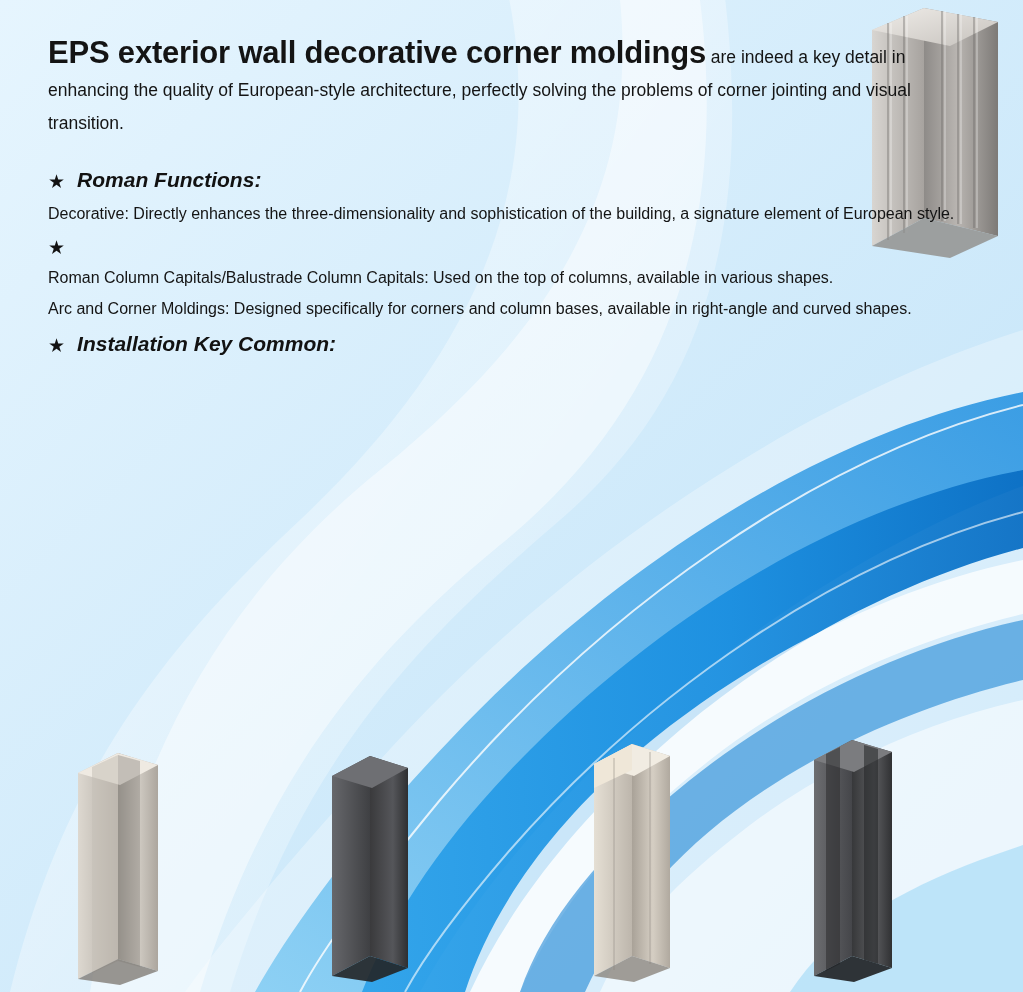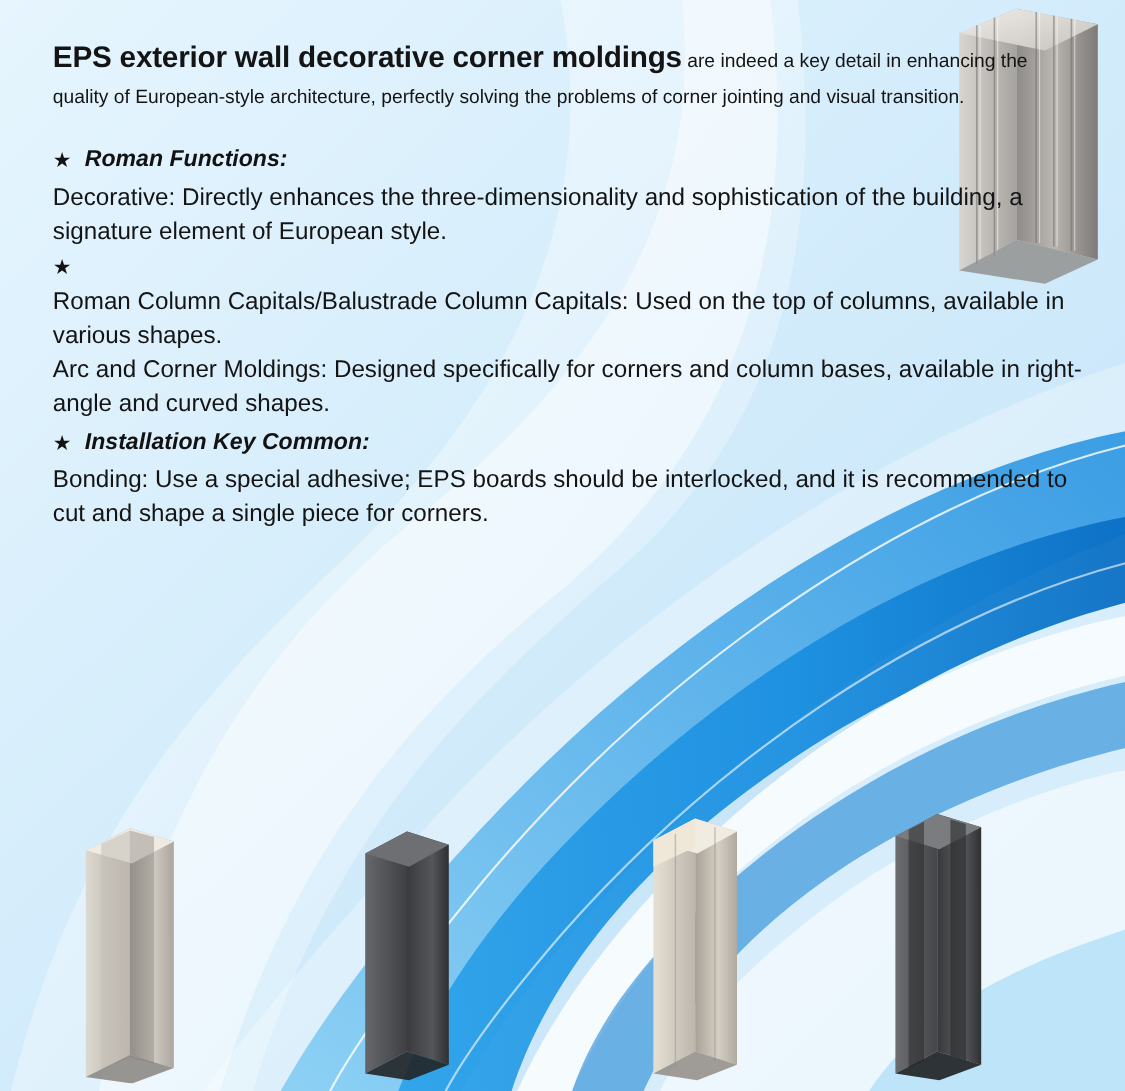--- a/index.html
+++ b/index.html
@@ -36,21 +36,21 @@
     padding: 36px 34px 0 48px;
   }
   .lede {
     font-size: 17.5px;
     line-height: 33px;
     color: #141414;
     max-width: 950px;
     margin: 0 0 28px 0;
   }
   .lede .strong {
-    font-size: 27px;
+    font-size: 31px;
     font-weight: bold;
     letter-spacing: -0.2px;
   }
   .section-head {
     font-size: 21px;
     font-weight: bold;
     font-style: italic;
     color: #121212;
     margin: 8px 0 6px 0;
     display: flex;
@@ -59,21 +59,21 @@
   }
   .section-head .star {
     font-style: normal;
     font-size: 19px;
     font-weight: normal;
     line-height: 1;
     position: relative;
     top: 1px;
   }
   .para {
-    font-size: 22px;
+    font-size: 16px;
     line-height: 31px;
     color: #141414;
     max-width: 960px;
     margin: 0;
   }
   
   .product {
     position: absolute;
     z-index: 4;
   }
@@ -180,21 +180,20 @@
       </div>
       <p class="para">Roman Column Capitals/Balustrade Column Capitals: Used on the top of columns, available in various shapes.</p>
       <p class="para">Arc and Corner Moldings: Designed specifically for corners and column bases, available in right-angle and curved shapes.</p>
     </div>
 
     <div>
       <div class="section-head">
         <span class="star">★</span>
         <span>Installation Key Common:</span>
       </div>
-      <p class="para">Bonding: Use a special adhesive; EPS boards should be interlocked, and it is recommended to cut and shape a single piece for corners.</p>
     </div>
   </div>
 
   <div class="product" style="left:62px; top:735px; width:130px; height:250px;">
     <svg width="130" height="250" viewBox="0 0 130 250">
       <defs>
         <linearGradient id="b1" x1="0" y1="0" x2="1" y2="0">
           <stop offset="0%" stop-color="#9b968f"></stop>
           <stop offset="55%" stop-color="#cdc8c0"></stop>
           <stop offset="100%" stop-color="#aca69e"></stop>

